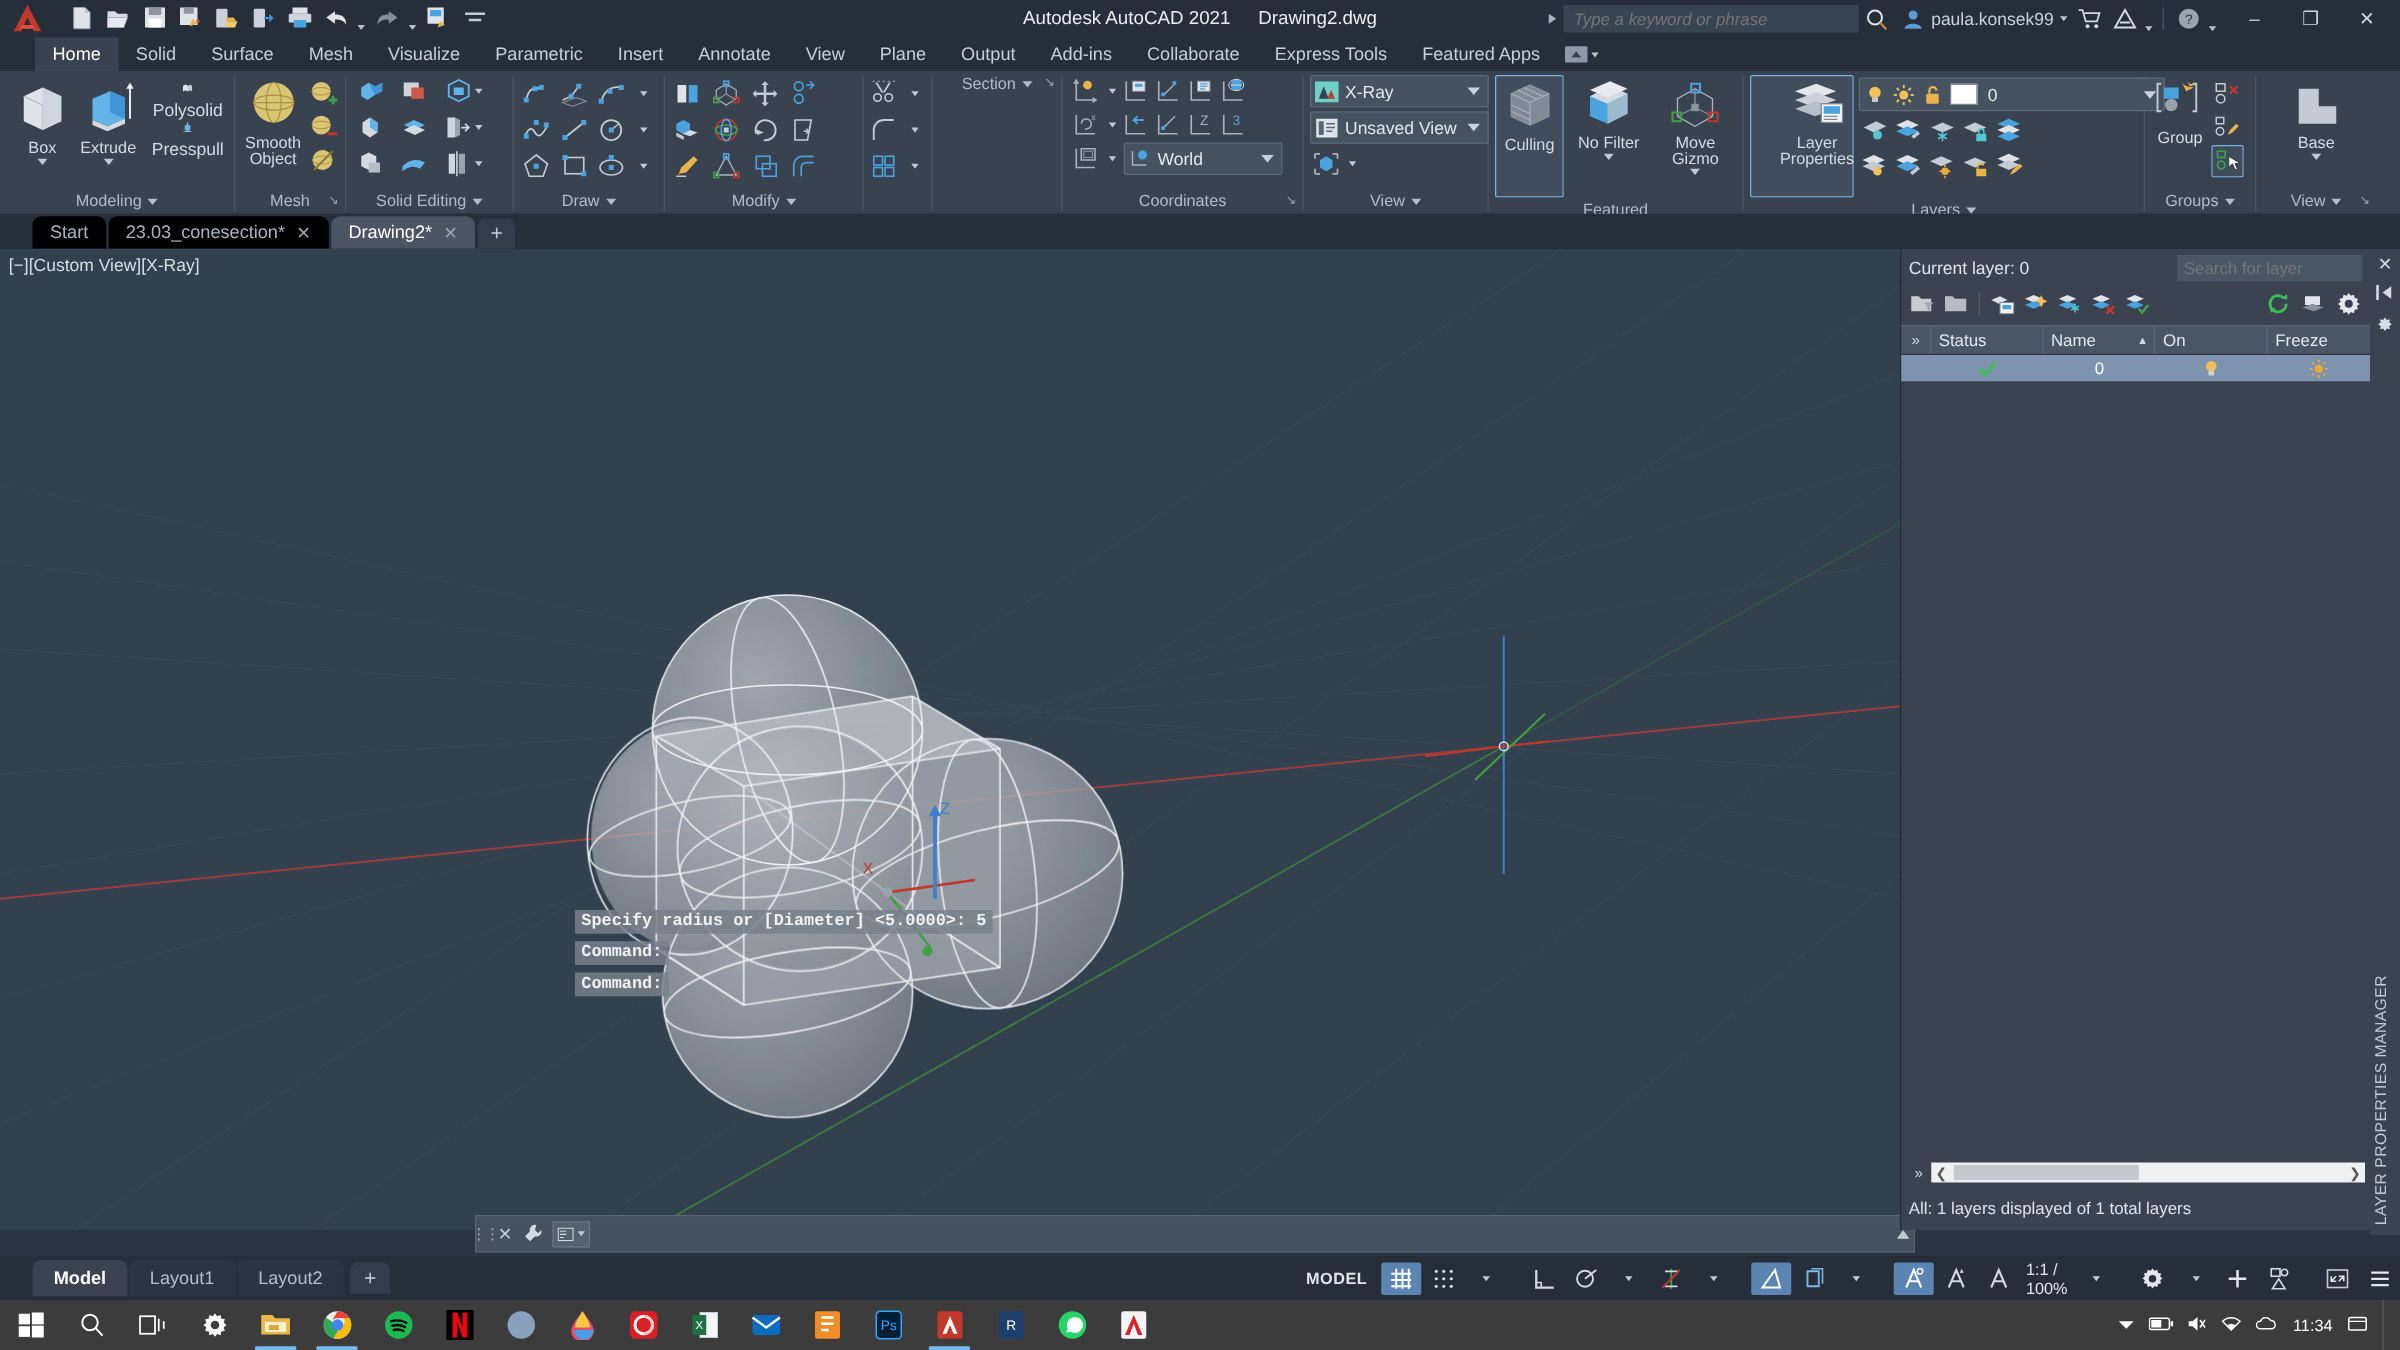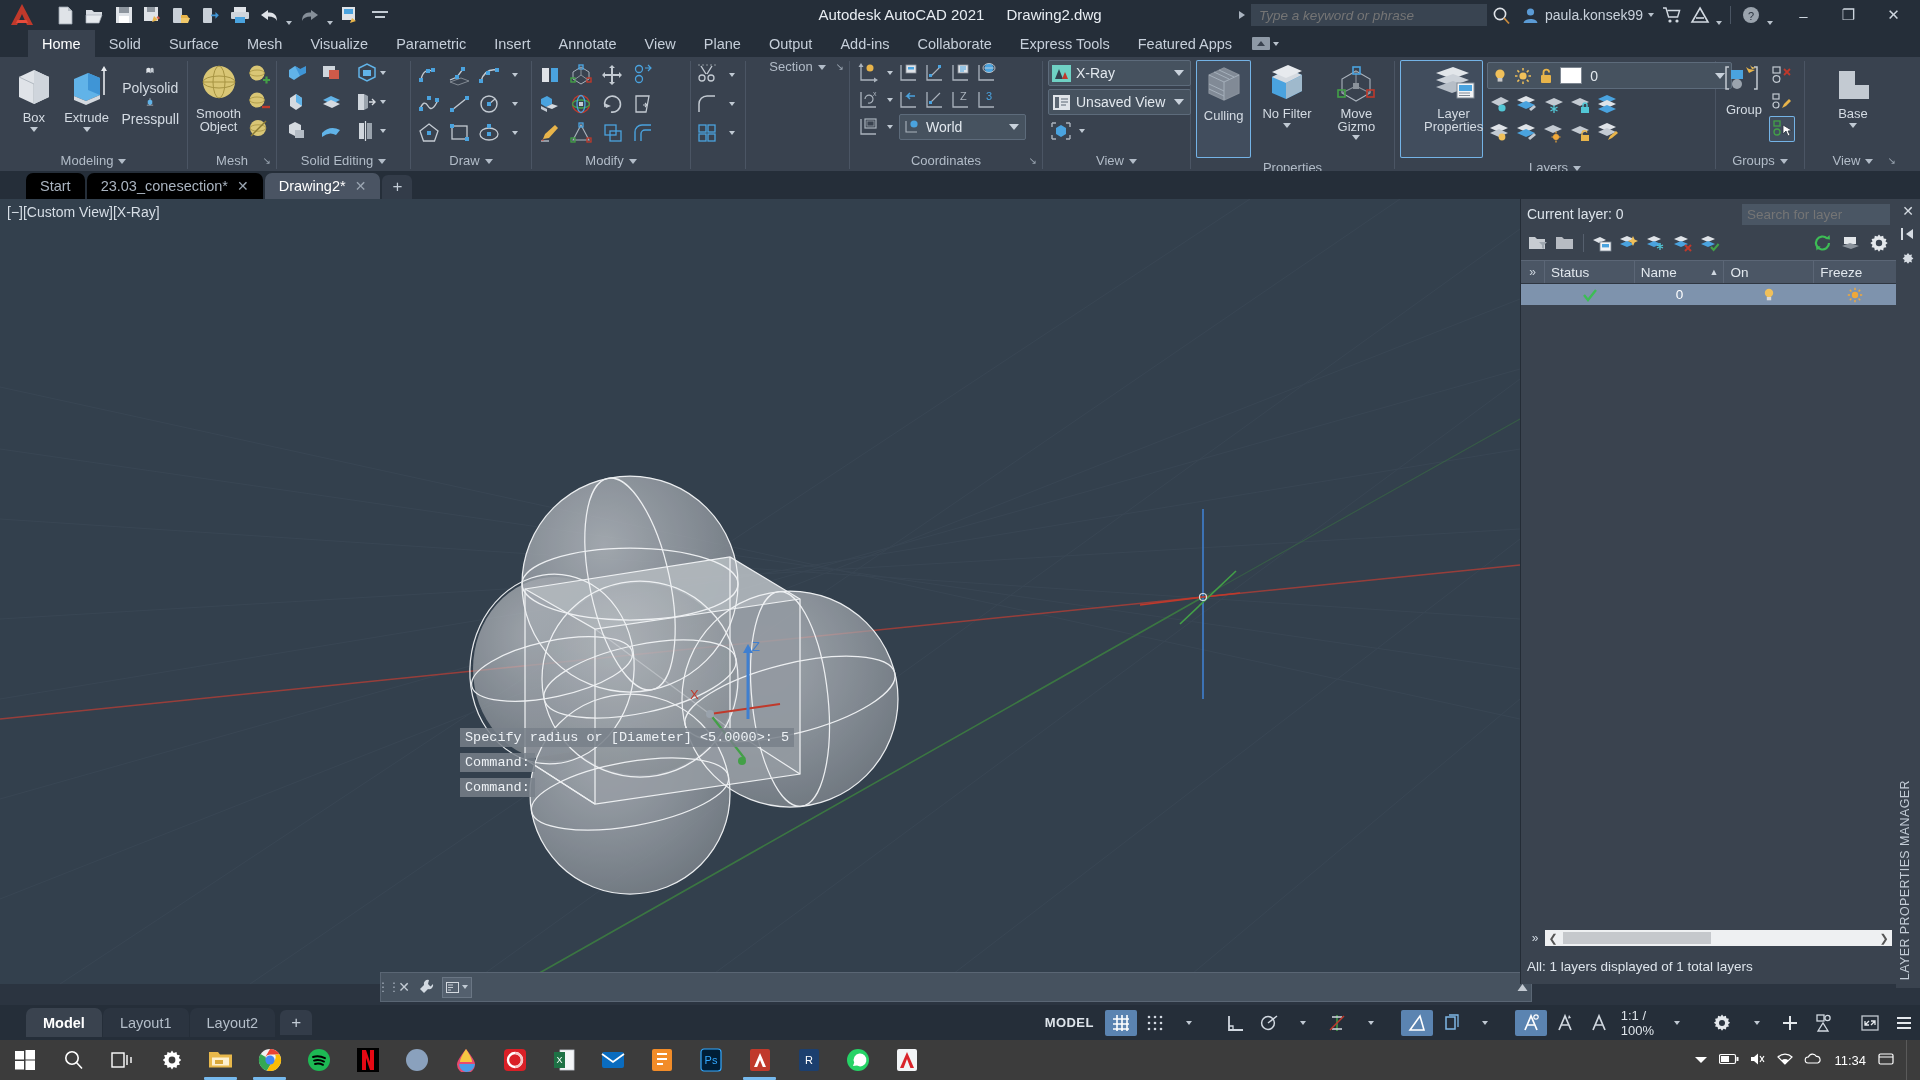--- a/index.html
+++ b/index.html
@@ -7,21 +7,21 @@
     width:1920px;height:1080px;overflow:hidden;
     background:#2b3440;
     font-family:"Liberation Sans", sans-serif;
     color:#d6dce3;
     font-size:15px;
     -webkit-font-smoothing:antialiased;
   }
   .app{position:relative;width:1920px;height:1080px;}
 
   
-  .titlebar{position:absolute;left:0;top:0;width:1920px;height:30px;background:#252e39;display:flex;align-items:center;}
+  .titlebar{position:absolute;left:0;top:0;width:1920px;height:30px;background:#252e39;display:flex;align-items:flex-end;}
   .acad-logo{width:44px;height:30px;display:flex;align-items:center;justify-content:center;}
   .acad-logo svg{display:block;}
   .qat{display:flex;align-items:center;gap:2px;padding-left:8px;}
   .qat .qitem{width:27px;height:26px;display:flex;align-items:center;justify-content:center;border-radius:2px;}
   .qcaret{width:10px;height:26px;display:flex;align-items:flex-end;justify-content:center;padding-bottom:6px;}
   .qcaret i{border-left:3.5px solid transparent;border-right:3.5px solid transparent;border-top:4px solid #b9c2cc;display:block;}
   .title-text{position:absolute;left:0;right:0;top:0;height:30px;line-height:30px;text-align:center;font-size:15px;color:#e8edf2;pointer-events:none;}
   .title-text span{margin:0 9px;}
   .tb-right{margin-left:auto;display:flex;align-items:center;height:30px;padding-right:4px;}
   .searchbox{display:flex;align-items:center;height:22px;}
@@ -76,21 +76,21 @@
   .dtab{height:26px;display:flex;align-items:center;gap:9px;padding:0 14px;border-radius:7px 7px 0 0;font-size:14.5px;color:#aab4c0;background:#000000;margin-right:2px;}
   .dtab.active{background:#4a5463;color:#ffffff;}
   .dtab .x{font-size:14px;color:#9aa5b1;}
   .dtab-add{width:30px;height:24px;display:flex;align-items:center;justify-content:center;background:#333c49;border-radius:6px 6px 0 0;color:#c3ccd6;font-size:17px;}
 
   
   .viewport{position:absolute;left:0;top:199px;width:1520px;height:785px;background:#33404d;overflow:hidden;}
   .vp-label{position:absolute;left:7px;top:5px;font-size:14px;color:#d7dee6;z-index:5;}
   .vp-svg{position:absolute;left:0;top:0;}
 
-  .cmdline-hist{position:absolute;left:0;top:0;z-index:6;}
+  .cmdline-hist{position:absolute;left:0;top:0;z-index:6;font-weight:bold;}
   .cmdrow{background:rgba(120,128,138,0.85);color:#eef2f6;font-family:"Liberation Mono",monospace;font-size:13.5px;padding:2px 5px;display:inline-block;margin-bottom:5px;white-space:pre;}
   .cmdbar-real{position:absolute;left:380px;top:972px;width:1152px;height:30px;background:#46525f;display:flex;align-items:center;border:1px solid #5a6674;box-sizing:border-box;}
   .cmd-grip{width:14px;height:26px;display:flex;align-items:center;justify-content:center;color:#aab4c0;font-size:12px;letter-spacing:-1px;}
   .cmd-x{width:18px;color:#c4ccd5;font-size:14px;display:flex;align-items:center;justify-content:center;}
   .cmd-wr{width:26px;display:flex;align-items:center;justify-content:center;}
   .cmd-prompt{width:30px;height:21px;margin-left:3px;background:#54606e;border:1px solid #6a7684;display:flex;align-items:center;justify-content:center;gap:2px;box-sizing:border-box;}
   .cmd-input{flex:1;height:21px;background:#46525f;border:none;outline:none;color:#e7edf3;font-family:"Liberation Mono",monospace;font-size:14px;padding-left:6px;}
   .cmd-up{width:18px;display:flex;align-items:flex-start;justify-content:center;padding-top:2px;}
 
   
@@ -888,21 +888,21 @@
               <rect x="21" y="4" width="7" height="7" fill="none" stroke="#4aa3df" stroke-width="1.6"></rect>
               <rect x="6" y="27" width="7" height="7" fill="none" stroke="#43a047" stroke-width="1.6"></rect>
               <rect x="35" y="27" width="7" height="7" fill="none" stroke="#c0392b" stroke-width="1.6"></rect>
               <rect x="21" y="20" width="6" height="6" fill="#8a929b"></rect>
             </svg>
           <div class="lbl" style="line-height:13px;">Move Gizmo</div>
           <div class="dd"></div>
         </div>
       </div>
       <div class="panel-title">
-        <span>Properties</span>
+        <span>Featured</span>
       </div>
     </div>
     <div class="panel-div"></div>
 
     <div class="panel" style="width:320px;">
       <div class="panel-inner" style="gap:4px;padding-left:5px;">
         <div class="bigbtn hl" style="width:66px;height:95px;padding-left:24px;">
           <svg width="46" height="42" viewBox="0 0 46 42">
               <path d="M5 10 L22 4 L38 10 L21 16 Z" fill="#e2e6ea"></path>
               <path d="M5 17 L22 11 L38 17 L21 23 Z" fill="#ccd2d9"></path>

